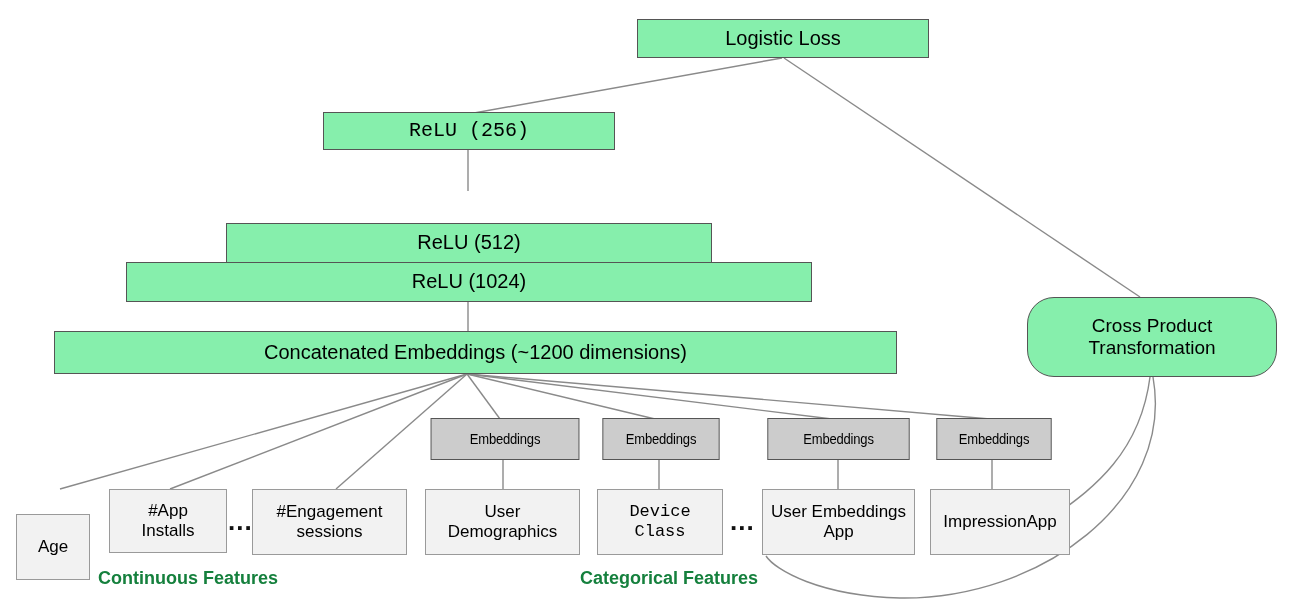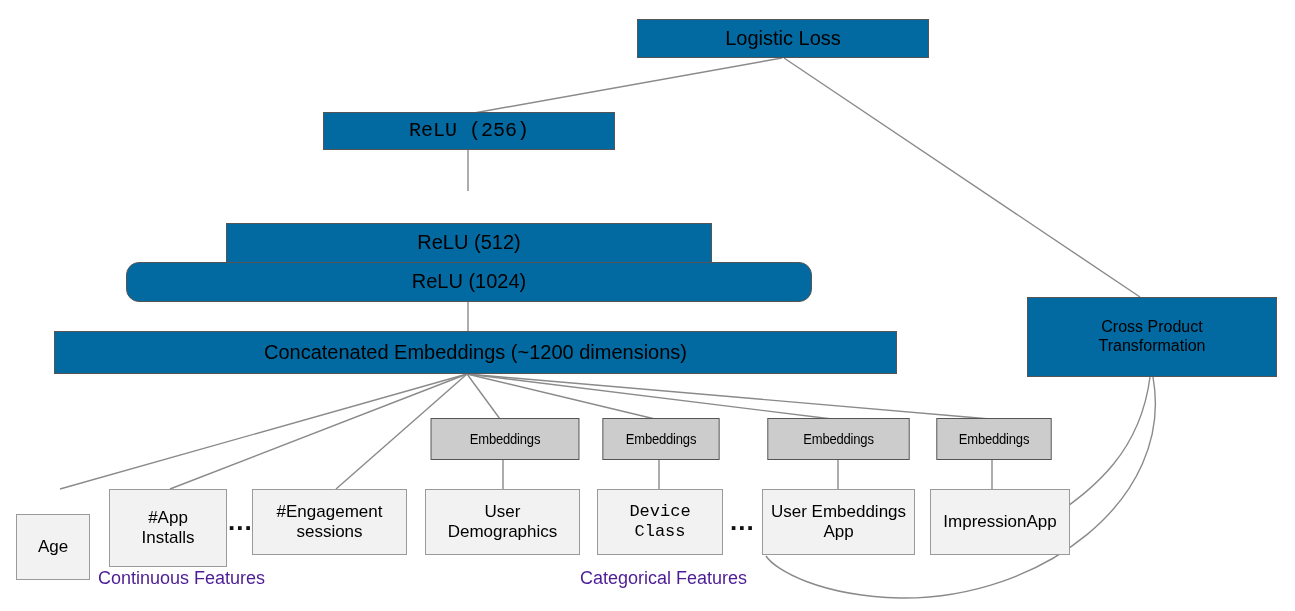--- a/index.html
+++ b/index.html
@@ -31,46 +31,46 @@
     justify-content: center;
     text-align: center;
     line-height: 1.18;
     color: #000000;
   }
   .node-light {
     background: #F2F2F2;
     border: 1px solid #9a9a9a;
   }
   .node-strong {
-    background: #0369a1;
+    background: #86efac;
     border: 1.5px solid #555555;
   }
   .node-emb {
     background: #CCCCCC;
     border: 1.5px solid #555555;
     font-size: 14px;
     letter-spacing: -0.2px;
     transform: scaleX(0.93);
   }
   .fs20 { font-size: 20px; }
-  .fs19 { font-size: 16px; }
+  .fs19 { font-size: 19px; border-radius: 27px; }
   .fs17 { font-size: 17px; }
   .ellipsis {
     position: absolute;
     font-size: 26px;
     font-weight: 700;
     color: #111111;
     letter-spacing: 1px;
     line-height: 1;
   }
   .group-label {
     position: absolute;
     font-size: 18px;
-    font-weight: 400;
-    color: #4c1d95;
+    font-weight: 700;
+    color: #15803d;
     white-space: nowrap;
   }
 </style>
 </head>
 <body>
 
 <div id="canvas">
 
   <svg class="edges" viewBox="0 0 1295 611" xmlns="http://www.w3.org/2000/svg">
     <g fill="none" stroke="#8a8a8a" stroke-width="1.4">
@@ -108,21 +108,21 @@
   </div>
 
   <div class="node node-strong fs20" style="left:323px; top:112px; width:292px; height:38px;font-family:Liberation Mono, monospace;">
     <span>ReLU (256)</span>
   </div>
 
   <div class="node node-strong fs20" style="left:226px; top:191px; width:486px; height:40px;margin-top:32px;">
     <span>ReLU (512)</span>
   </div>
 
-  <div class="node node-strong fs20" style="left:126px; top:262px; width:686px; height:40px;border-radius:13px;">
+  <div class="node node-strong fs20" style="left:126px; top:262px; width:686px; height:40px;">
     <span>ReLU (1024)</span>
   </div>
 
   <div class="node node-strong fs20" style="left:34px; top:331px; width:843px; height:43px;margin-left:20px;">
     <span>Concatenated Embeddings (~1200 dimensions)</span>
   </div>
 
   <div class="node node-strong fs19" style="left:1027px; top:297px; width:250px; height:80px; flex-direction:column;">
     <span>Cross Product</span>
     <span>Transformation</span>
@@ -141,21 +141,21 @@
   </div>
 
   <div class="node node-emb" style="left:932px; top:418px; width:124px; height:42px;">
     <span>Embeddings</span>
   </div>
 
   <div class="node node-light fs17" style="left:16px; top:514px; width:74px; height:66px; flex-direction:column;">
     <span>Age</span>
   </div>
 
-  <div class="node node-light fs17" style="left:109px; top:489px; width:118px; height:78px; flex-direction:column;">
+  <div class="node node-light fs17" style="left:109px; top:489px; width:118px; height:64px; flex-direction:column;">
     <span>#App</span>
     <span>Installs</span>
   </div>
 
   <div class="node node-light fs17" style="left:425px; top:489px; width:155px; height:66px; flex-direction:column;">
     <span>User</span>
     <span>Demographics</span>
   </div>
 
   <div class="node node-light fs17" style="left:252px; top:489px; width:155px; height:66px; flex-direction:column;">

